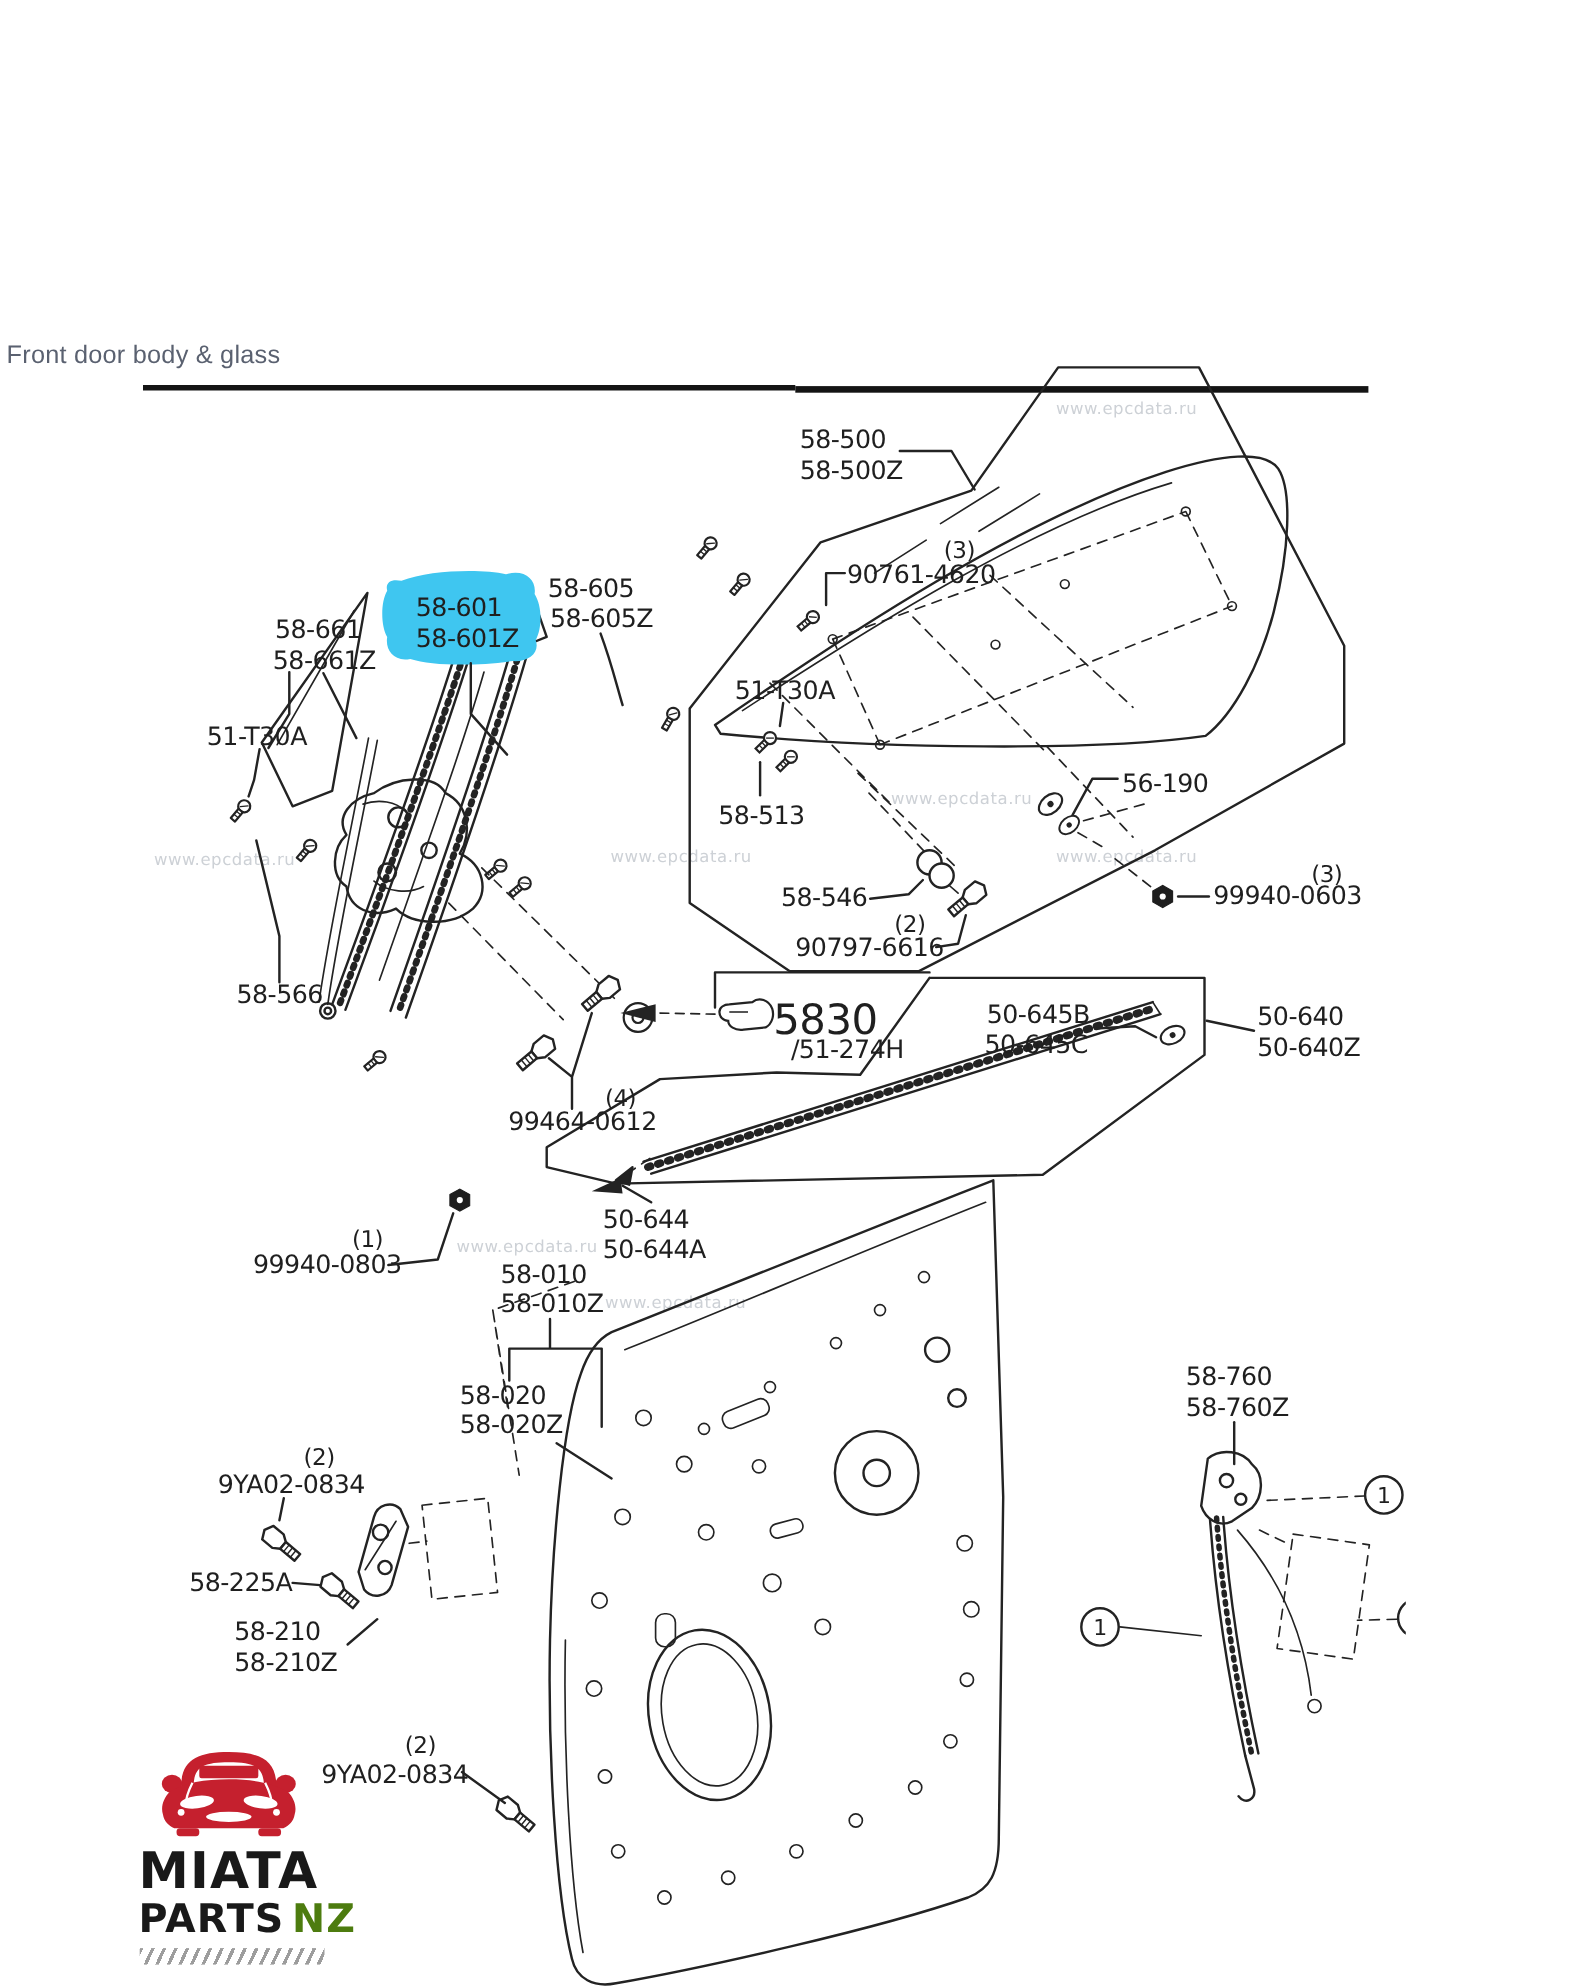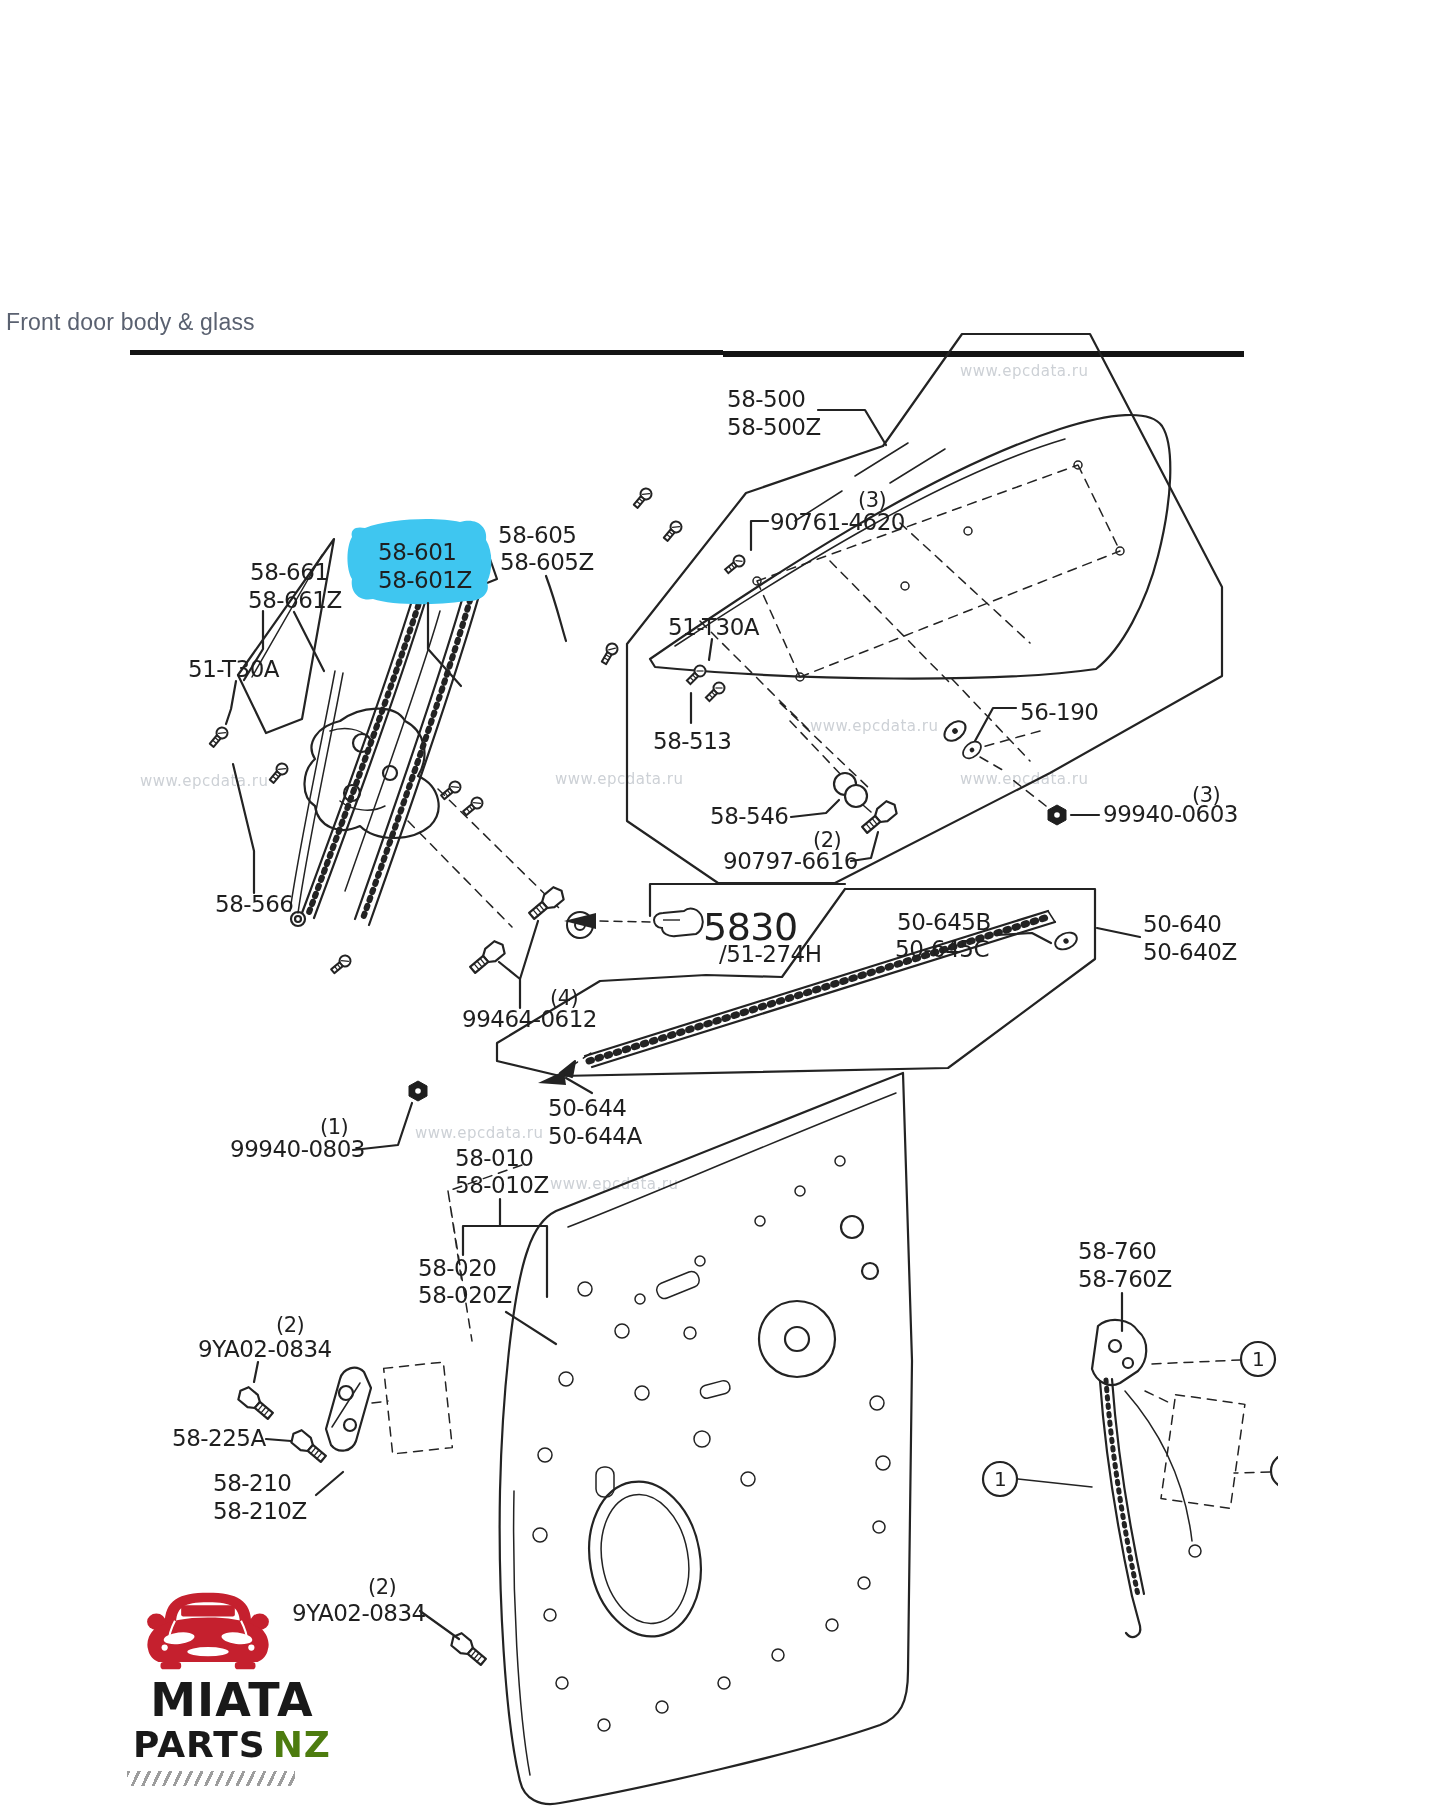--- a/index.html
+++ b/index.html
@@ -10,21 +10,21 @@
   svg text{font-family:"DejaVu Sans","Liberation Sans",sans-serif;font-size:23px;fill:#1f1f1f;letter-spacing:-0.5px;}
   svg text.qty{font-size:21px;}
   svg text.lg{font-size:38px;}
   svg text.wm{font-size:15px;fill:#cdd1d6;letter-spacing:.5px;}
   svg text.c1{font-size:20px;text-anchor:middle;}
   .lineart{stroke:#232323;fill:none;stroke-width:2.2;stroke-linecap:round;stroke-linejoin:round;}
   .thin{stroke-width:1.5;}
   .dash{stroke-dasharray:9 7;}
   .hl{fill:#3fc6f0;}
   
-  .logo{position:absolute;left:118px;top:1558px;width:220px;text-align:center;}
+  .logo{position:absolute;left:118px;top:1558px;width:220px;}
   .logo-car{display:block;margin-left:26px;}
   .logo-t1{font-family:"DejaVu Sans",sans-serif;font-weight:bold;font-size:46px;color:#191919;
            letter-spacing:1px;line-height:1.0;margin-top:6px;margin-left:8px;}
   .logo-t2{font-family:"DejaVu Sans",sans-serif;font-weight:bold;font-size:36px;color:#191919;
            letter-spacing:1px;line-height:1.0;margin-top:4px;margin-left:8px;}
   .logo-t2 .nz{color:#4d7c0f;margin-left:7px;}
   .logo-slashes{margin:8px 0 0 9px;width:168px;height:15px;
     background:repeating-linear-gradient(115deg,#9d9d9d 0 3px,transparent 3px 9.5px);}
 </style>
 </head>

